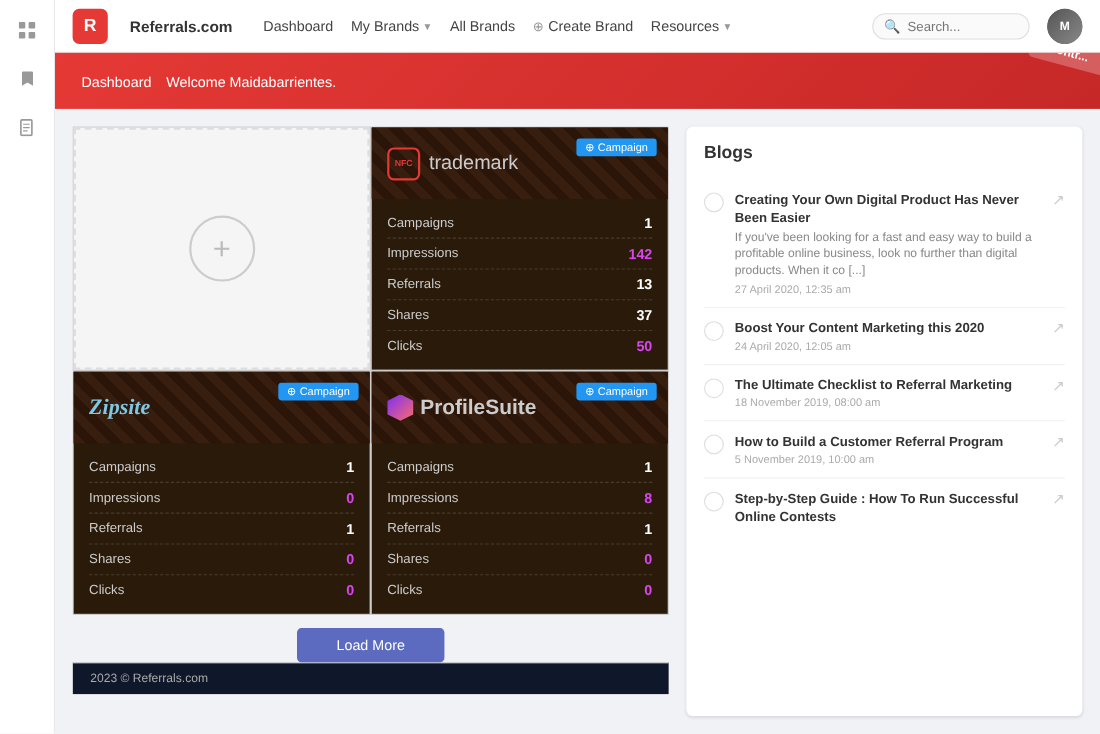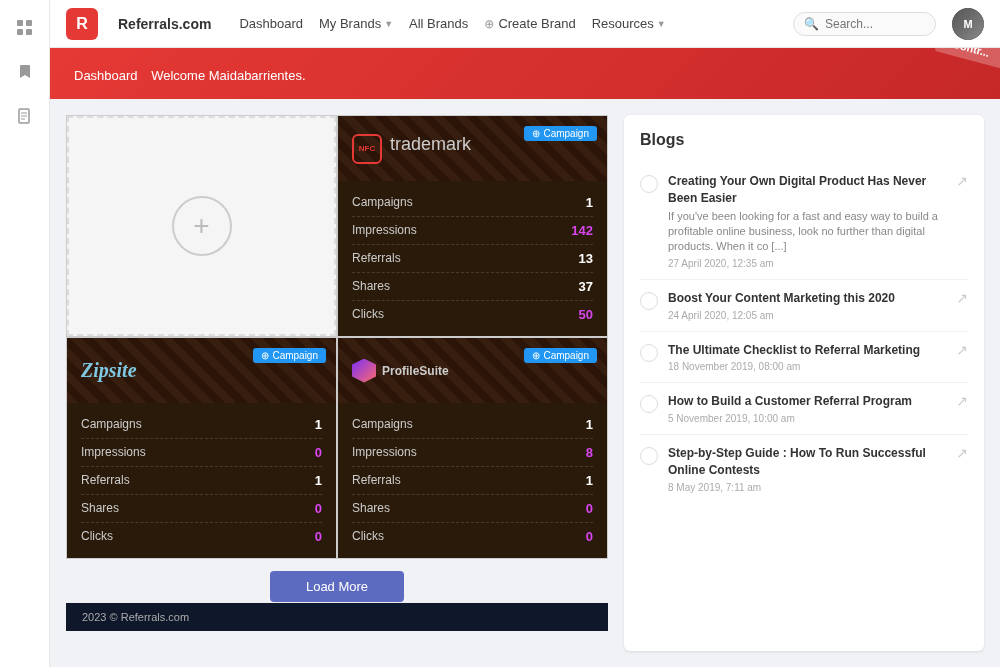--- a/index.html
+++ b/index.html
@@ -72,21 +72,21 @@
     
     .footer { padding: 8px 16px; font-size: 11px; color: #aaa; background: #0f172a; border-top: 1px solid #eee; }
 
     
     .nfc-icon { width: 36px; height: 36px; border: 2px solid #e53935; border-radius: 6px; display: flex; align-items: center; justify-content: center; color: #e53935; font-size: 10px; font-weight: 700; }
 
     .trademark-text { font-size: 18px; color: #ccc; }
     .zipsite-text { font-family: serif; font-size: 20px; color: #7ec8e3; font-style: italic; font-weight: 700; }
     .profilesuite-logo { display: flex; align-items: center; gap: 6px; }
     .ps-hex { width: 24px; height: 24px; background: linear-gradient(135deg, #7b2ff7, #ff6b6b); clip-path: polygon(50% 0%, 100% 25%, 100% 75%, 50% 100%, 0% 75%, 0% 25%); }
-    .ps-text { color: #ccc; font-size: 12px; font-weight: 600; }
+    .ps-text { color: #ccc; font-size: 19px; font-weight: 600; }
   </style>
 </head>
 <body>
 
 <div class="app-wrapper">
 
   <div class="left-sidebar">
     <div class="sidebar-icon">
       <svg width="16" height="16" viewBox="0 0 16 16" fill="currentColor">
         <rect x="0" y="0" width="6" height="6" rx="1"></rect>
@@ -156,21 +156,21 @@
             <div class="add-circle">+</div>
           </div>
 
           <div class="brand-card">
             <div class="brand-card-header" style="position:relative;padding:10px 14px;height:65px;background:#2a1508;display:flex;align-items:center;">
               <div class="brand-card-bg" style="position:absolute;inset:0;background:repeating-linear-gradient(45deg,#3a2010,#3a2010 8px,#2a1508 8px,#2a1508 16px);opacity:0.8;"></div>
               <div class="campaign-badge">
                 <span>⊕</span>
                 <span>Campaign</span>
               </div>
-              <div style="position:relative;z-index:2;display:flex;align-items:flex-start;gap:8px;">
+              <div style="position:relative;z-index:2;display:flex;align-items:center;gap:8px;">
                 <div class="nfc-icon" style="width:30px;height:30px;font-size:8px;">NFC</div>
                 <span class="trademark-text">trademark</span>
               </div>
             </div>
             <div class="brand-stats">
               <div class="stat-row">
                 <span class="stat-label">Campaigns</span>
                 <span class="stat-value white">1</span>
               </div>
               <div class="stat-row">
@@ -310,20 +310,19 @@
             <div class="blog-title-text">How to Build a Customer Referral Program</div>
             <div class="blog-date">5 November 2019, 10:00 am</div>
           </div>
           <span class="blog-share">↗</span>
         </div>
 
         <div class="blog-item">
           <div class="blog-checkbox"></div>
           <div class="blog-content">
             <div class="blog-title-text">Step-by-Step Guide : How To Run Successful Online Contests</div>
-            <div class="blog-date">8 May 2019, 7:11 am</div>
           </div>
           <span class="blog-share">↗</span>
         </div>
       </div>
     </div>
   </div>
 </div>
 
 </body></html>

